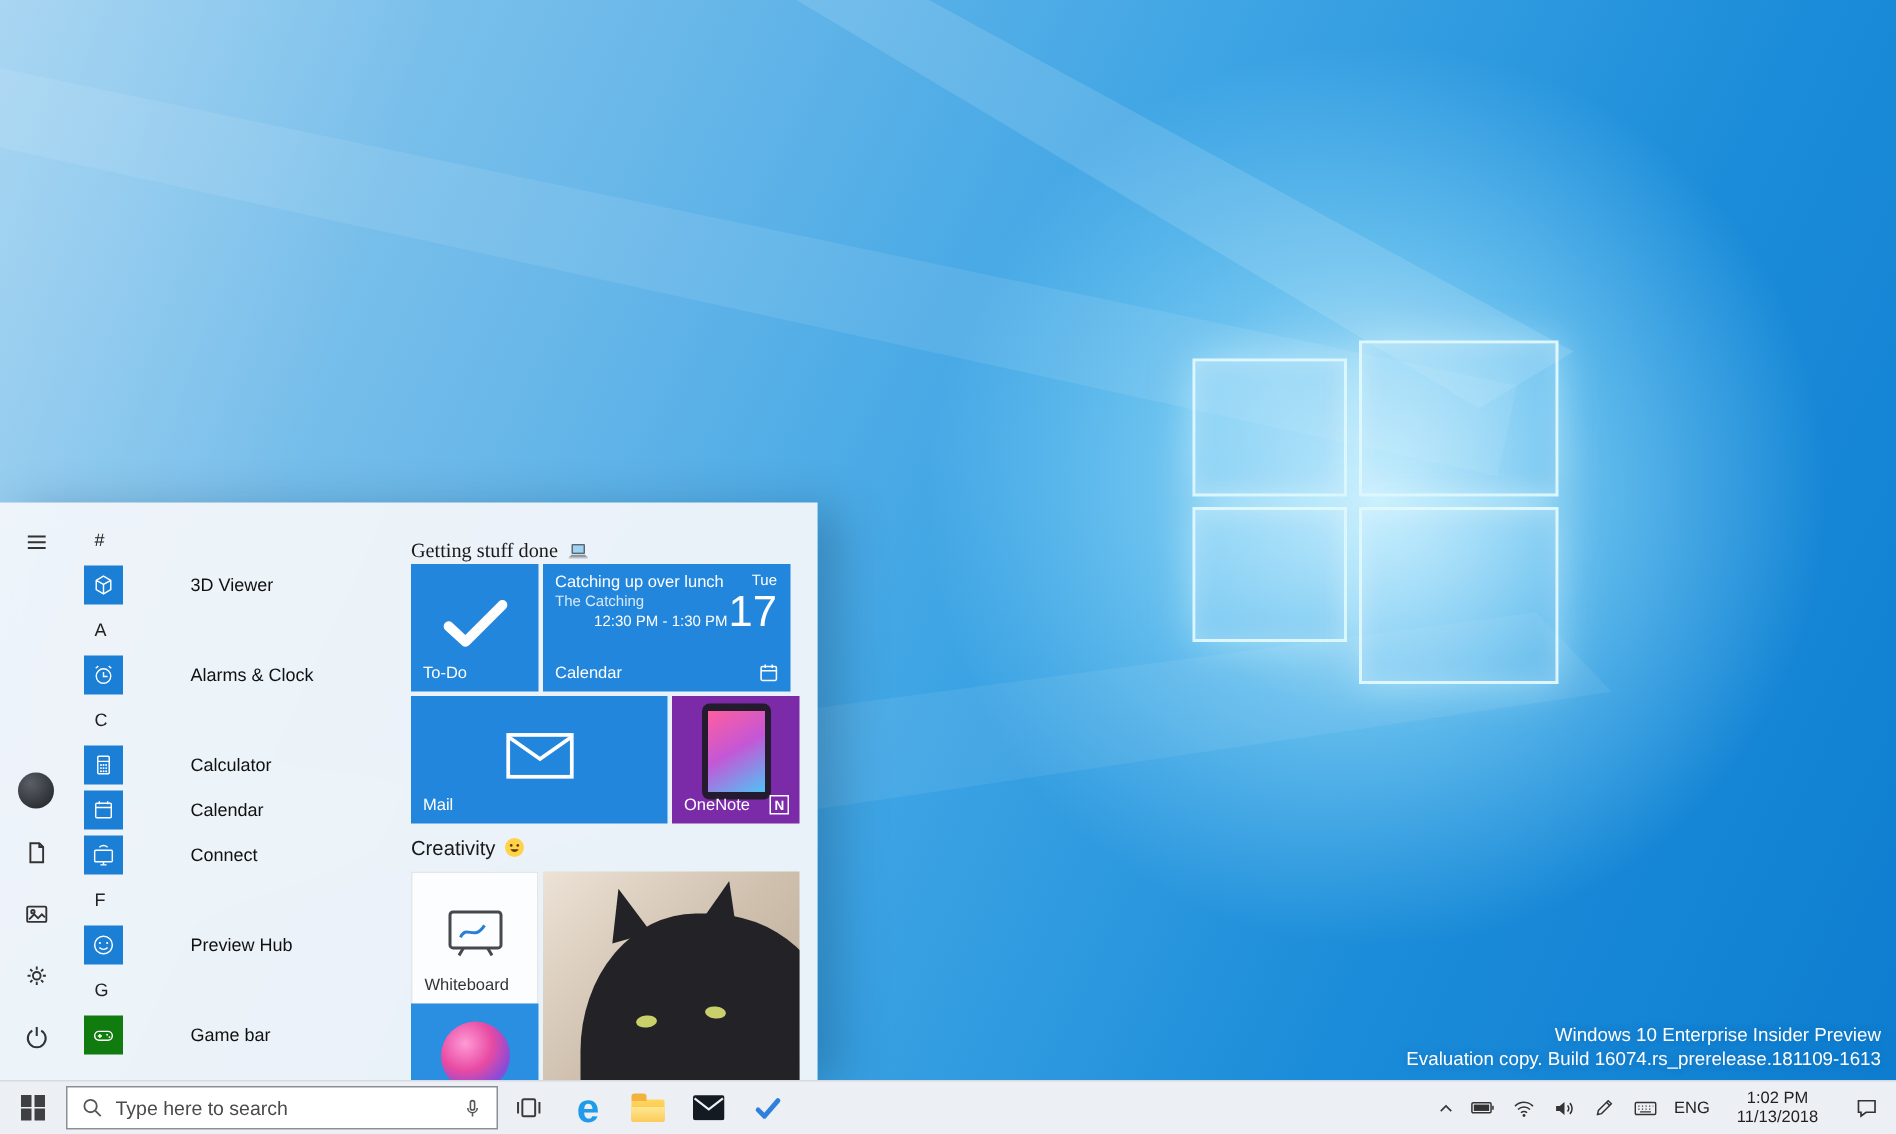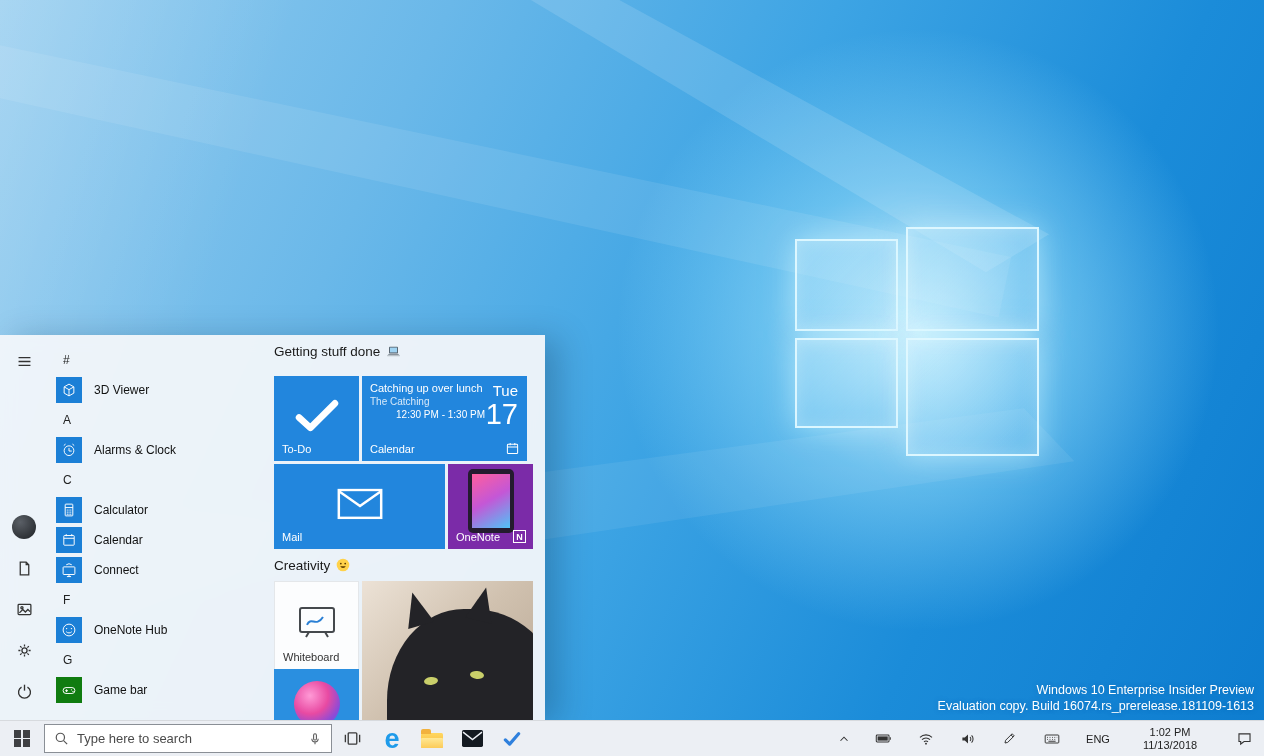--- a/index.html
+++ b/index.html
@@ -42,59 +42,59 @@
     font-family:"Liberation Sans","DejaVu Sans",sans-serif; }
   .searchbox input::placeholder { color:#4a4a4a; opacity:1; }
   .quick { width:40px; }
   .edge-e { font-size:27px; font-weight:700; color:#1f9bea; line-height:26px; }
   .folder { width:22px; height:15px; background:linear-gradient(#ffd75e,#f7b844); border-radius:1.5px; position:relative; margin-top:3px; }
   .folder::before { content:''; position:absolute; top:-4px; left:0; width:10px; height:5px;
     background:#f2b23e; border-radius:2px 2px 0 0; }
   .folder::after { content:''; position:absolute; left:0; right:0; bottom:0; height:10px;
     background:linear-gradient(#ffe894,#fccb58); border-radius:1px; }
 
-  .tray { margin-left:auto; display:flex; align-items:center; height:100%;gap:15px; }
+  .tray { margin-left:auto; display:flex; align-items:center; height:100%; }
   .tray-btn { height:36px; display:flex; align-items:center; justify-content:center; width:27px; cursor:pointer; }
   .tray-btn.narrow { width:23px; }
   .tray-lang { width:36px; font-size:11px; color:#222; text-align:center; }
   .tray-clock { width:78px; font-size:11px; line-height:13px; color:#222; text-align:center; }
   .tray-action { width:40px; }
 
   
   .start-menu { position:absolute; left:0; bottom:36px; width:545px; height:385px;
     background:rgba(242,246,250,0.95); backdrop-filter:blur(8px);
     box-shadow:14px 4px 30px rgba(0,30,60,0.25); display:flex; overflow:hidden; z-index:50; color:#111; }
 
   .rail { width:48px; flex:none; display:flex; flex-direction:column; align-items:center; padding:13px 0 16px; }
   .rail-btn { width:26px; height:26px; display:flex; align-items:center; justify-content:center; cursor:pointer; }
   .rail-bottom { margin-top:auto; display:flex; flex-direction:column; align-items:center; gap:15px; }
   .avatar { width:24px; height:24px; border-radius:50%; background:radial-gradient(circle at 35% 30%, #5a5f66, #1d2024); }
 
   .app-list { width:226px; flex:none; padding:10px 0 0 6px; }
   .list-header { height:30px; display:flex; align-items:center; padding-left:9px; font-size:12px; color:#222; cursor:pointer; }
   .app-row { height:30px; display:flex; align-items:center; gap:12px; padding-left:2px; cursor:pointer; }
-  .app-row .label { font-size:12px; color:#111; }
+  .app-row .label { font-size:12px; color:#111;margin-left:33px; }
   .app-ico { width:26px; height:26px; flex:none; display:flex; align-items:center; justify-content:center; background:#1b7fd6; }
   .app-ico.green { background:#107c10; }
 
   .tiles { position:relative; flex:1; overflow:hidden; }
   .group-hdr { position:absolute; left:0; height:16px; display:flex; align-items:center; gap:6px;
     font-size:13.5px; color:#1a1a1a; cursor:pointer; white-space:nowrap; }
   .tile { position:absolute; overflow:hidden; cursor:pointer; color:#fff; }
   .tile-blue { background:#2286dd; }
   .tile-label { position:absolute; left:8px; bottom:6px; font-size:11px; }
   .tile-center { position:absolute; left:50%; top:50%; transform:translate(-50%,-60%); }
 
   
   .cal-event { position:absolute; top:6px; left:8px; right:42px; }
   .cal-title { font-size:11px; line-height:13px; }
   .cal-loc { font-size:10px; line-height:13px; color:rgba(255,255,255,0.82); }
   .cal-time { font-size:10px; line-height:13px;text-align:right; }
   .cal-daydate { position:absolute; top:6px; right:9px; text-align:right; }
-  .cal-day { font-size:15px; }
+  .cal-day { font-size:10px; }
   .cal-date { font-size:29px; font-weight:300; line-height:30px; }
   .cal-glyph { position:absolute; right:8px; bottom:6px; }
 
   
   .tile-onenote { background:#7b2ba8; }
   .phone { position:absolute; left:50%; top:5px; transform:translateX(-50%); width:46px; height:64px;
     background:#241b2f; border-radius:5px; padding:5px 4px; }
   .phone-screen { width:100%; height:100%; background:linear-gradient(150deg,#ff5e9e 0%,#c457d6 48%,#4fc3f7 100%); }
   .on-logo { position:absolute; right:7px; bottom:6px; width:13px; height:13px; border:1px solid #fff;
     font-size:9px; font-weight:700; color:#fff; display:flex; align-items:center; justify-content:center; }
@@ -254,21 +254,21 @@
       </div>
 
     <div class="app-row">
       <span class="app-ico">
         <svg width="18" height="18" viewBox="0 0 26 26" fill="none" stroke="#fff" stroke-width="1.4">
             <circle cx="13" cy="13" r="8.5"></circle>
             <path stroke-linecap="round" stroke-width="2" d="M9.5 11h.1M16.5 11h.1"></path>
             <path d="M9 15.5a5.5 5.5 0 0 0 8 0"></path>
           </svg>
       </span>
-      <span class="label">OneNote Hub</span>
+      <span class="label">Preview Hub</span>
     </div>
 
     <div class="list-header">
         <span>G</span>
       </div>
 
     <div class="app-row">
       <span class="app-ico green">
         <svg width="18" height="18" viewBox="0 0 26 26" fill="none" stroke="#fff" stroke-width="1.4">
             <rect x="4.5" y="9.5" width="17" height="8.5" rx="4.2"></rect>
@@ -276,21 +276,21 @@
             <circle cx="16.5" cy="12.8" r="0.9" fill="#fff" stroke="none"></circle>
             <circle cx="18.7" cy="15" r="0.9" fill="#fff" stroke="none"></circle>
           </svg>
       </span>
       <span class="label">Game bar</span>
     </div>
   </div>
 
   <div class="tiles">
 
-    <div class="group-hdr" style="top:8px;">
+    <div class="group-hdr" style="top:24px;font-family:Liberation Serif, serif;">
       <span>Getting stuff done</span>
       <svg width="15" height="13" viewBox="0 0 20 16">
           <rect x="4" y="1.5" width="12" height="9" rx="1" fill="#5a6772"></rect>
           <rect x="5.3" y="2.8" width="9.4" height="6.4" fill="#9fd3f2"></rect>
           <path d="M2 13l2-2h12l2 2z" fill="#8a949c"></path>
           <rect x="1.5" y="12.8" width="17" height="1.6" rx="0.8" fill="#b9c1c8"></rect>
         </svg>
     </div>
 
     <div class="tile tile-blue" style="left:0; top:41px; width:85px; height:85px;">

